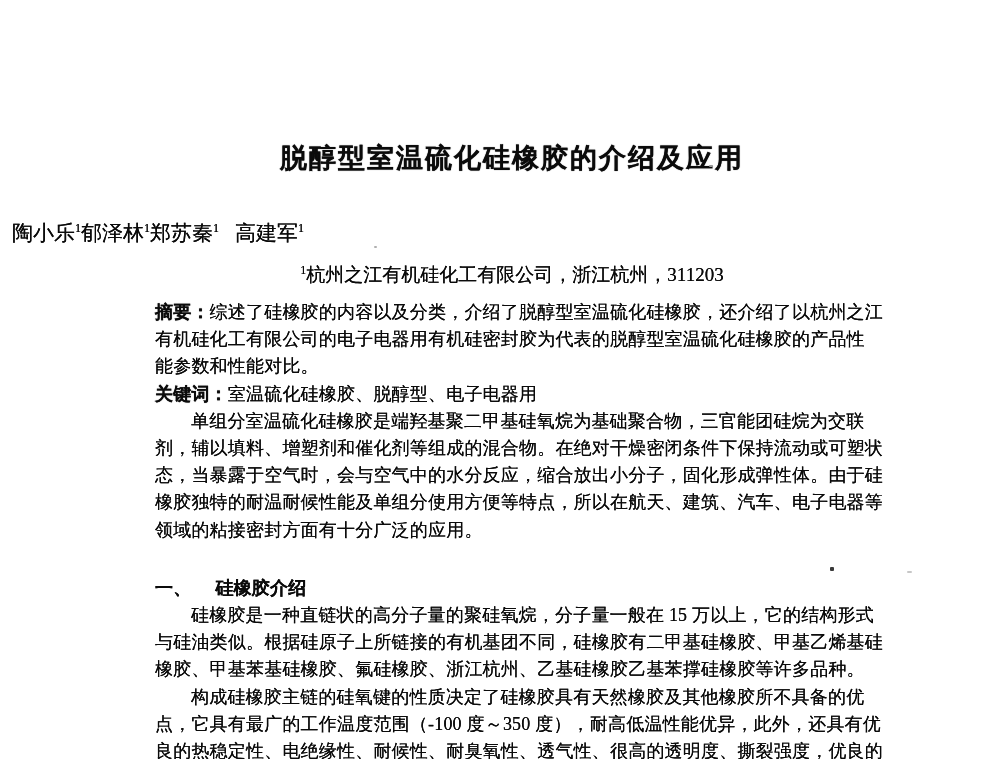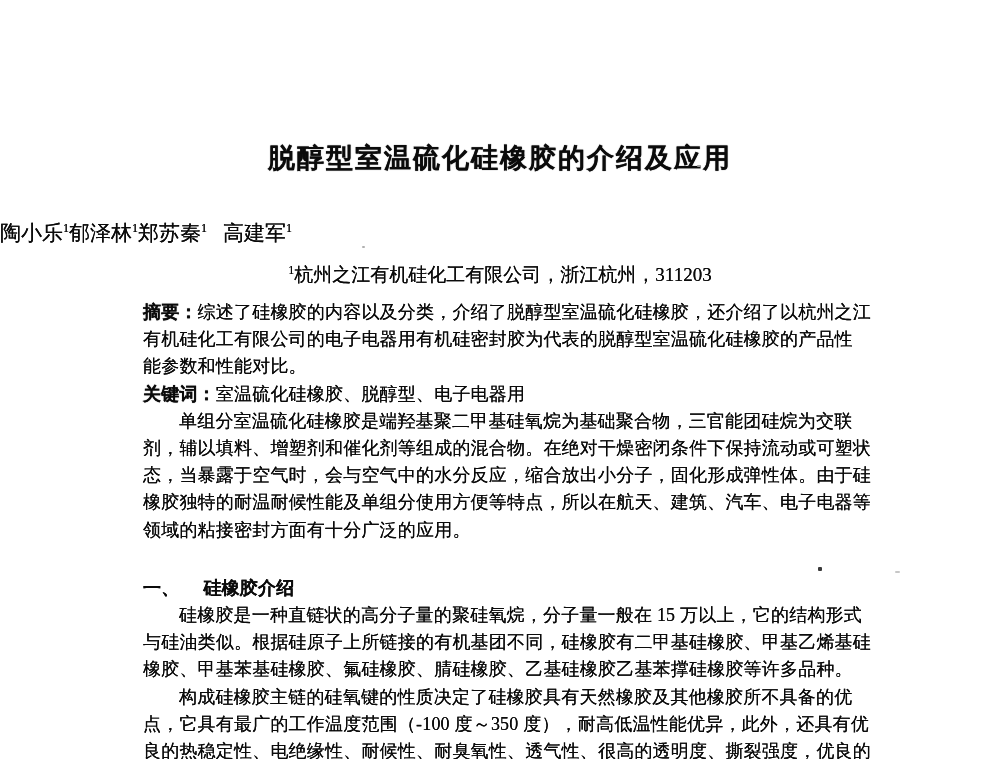--- a/index.html
+++ b/index.html
@@ -4,21 +4,21 @@
 <style>
   * { margin:0; padding:0; box-sizing:border-box; }
   html, body { width:1000px; height:759px; }
   body {
     position:relative;
     background:#ffffff;
     color:#0b0b0b;
     font-family:"Liberation Serif", serif;
     overflow:hidden;
   }
-  .page { position:absolute; left:0; top:0; width:832px; height:759px; background:#ffffff; }
+  .page { position:absolute; left:12px; top:0; width:832px; height:759px; background:#ffffff; }
 
   .doc-title {
     position:absolute; top:140px; left:0; width:1000px;
     text-align:center;
     font-family:"Liberation Sans", sans-serif;
     font-size:27px; font-weight:700; letter-spacing:2px;
     text-shadow:0 0 0.8px currentColor;
     white-space:nowrap;
   }
 
@@ -88,21 +88,21 @@
     <div class="line indent">单组分室温硫化硅橡胶是端羟基聚二甲基硅氧烷为基础聚合物，三官能团硅烷为交联</div>
     <div class="line">剂，辅以填料、增塑剂和催化剂等组成的混合物。在绝对干燥密闭条件下保持流动或可塑状</div>
     <div class="line">态，当暴露于空气时，会与空气中的水分反应，缩合放出小分子，固化形成弹性体。由于硅</div>
     <div class="line">橡胶独特的耐温耐候性能及单组分使用方便等特点，所以在航天、建筑、汽车、电子电器等</div>
     <div class="line">领域的粘接密封方面有十分广泛的应用。</div>
 
     <div class="section-heading"><span>一、</span><span class="heading-text">硅橡胶介绍</span></div>
 
     <div class="line indent">硅橡胶是一种直链状的高分子量的聚硅氧烷，分子量一般在 15 万以上，它的结构形式</div>
     <div class="line">与硅油类似。根据硅原子上所链接的有机基团不同，硅橡胶有二甲基硅橡胶、甲基乙烯基硅</div>
-    <div class="line">橡胶、甲基苯基硅橡胶、氟硅橡胶、腈硅橡胶、乙基硅橡胶乙基苯撑硅橡胶等许多品种。</div>
+    <div class="line">橡胶、甲基苯基硅橡胶、氟硅橡胶、浙江杭州、乙基硅橡胶乙基苯撑硅橡胶等许多品种。</div>
 
     <div class="line indent">构成硅橡胶主链的硅氧键的性质决定了硅橡胶具有天然橡胶及其他橡胶所不具备的优</div>
     <div class="line">点，它具有最广的工作温度范围（-100 度～350 度），耐高低温性能优异，此外，还具有优</div>
     <div class="line">良的热稳定性、电绝缘性、耐候性、耐臭氧性、透气性、很高的透明度、撕裂强度，优良的</div>
 
   </div>
 
   <div class="speck speck-1"></div>
   <div class="speck speck-2"></div>
   <div class="speck speck-3"></div>

